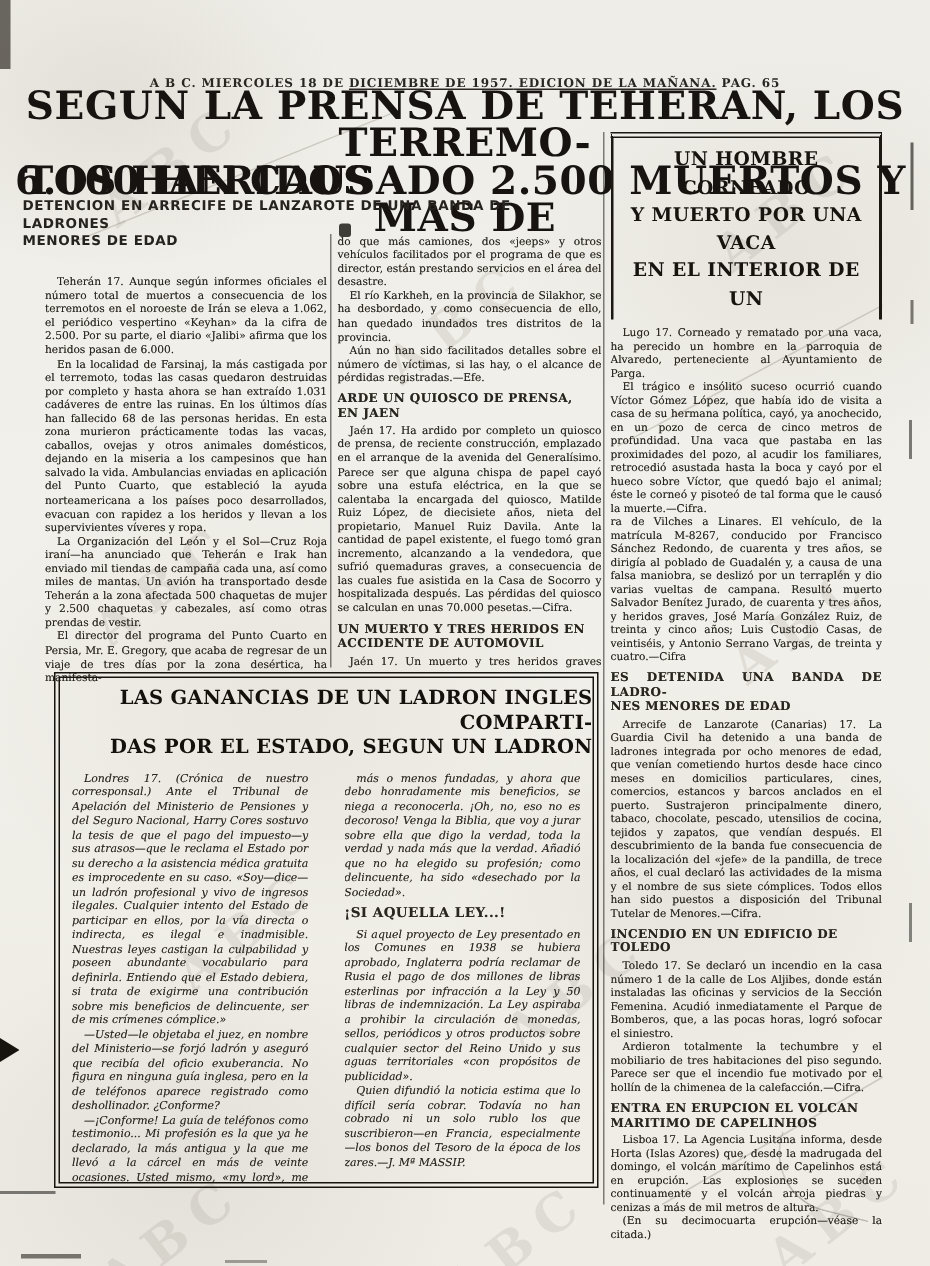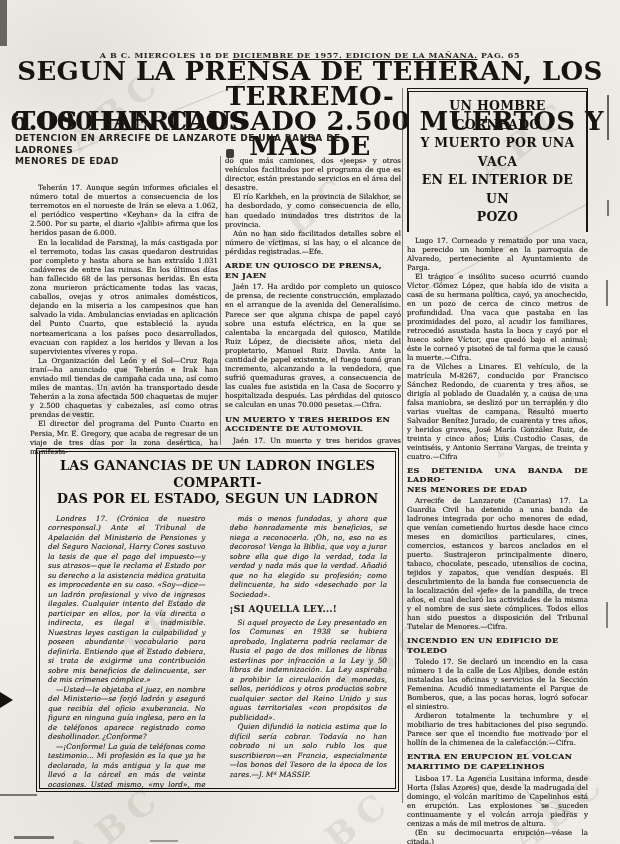--- a/index.html
+++ b/index.html
@@ -81,21 +81,21 @@
     margin-bottom: 4px;
   }
   .feature {
     position: absolute; left: 36px; top: 448px; width: 363px; height: 344px;
     border: 4px double #17140f;
     overflow: hidden;
   }
   .feature-title {
     margin-top: 6px;
     font: bold 13px/16.5px "DejaVu Serif", serif;
-    text-align: center; letter-spacing: 0.2px; color:#14110d;
+    text-align: right; letter-spacing: 0.2px; color:#14110d;
   }
   .feature-cols { display: flex; gap: 24px; padding: 6px 8px 4px; }
   .feature-col {
     width: 50%;
     font: italic 7.3px/9.5px "DejaVu Serif", serif;
     text-align: justify; overflow: hidden;
     color:#2a2620; text-shadow: 0 0 0.4px rgba(45,40,33,0.5);
   }
   .feature-col p { text-indent: 8px; }
   .feature-col .subhead { font-style: normal; font-size: 9px; margin: 6px 0 3px !important; }
@@ -162,21 +162,20 @@
         <span>ACCIDENTE DE AUTOMOVIL</span>
       </p>
       <p>Jaén 17. Un muerto y tres heridos graves resultaron en el vuelco de un camión, ocurrido en el kilómetro 2 de la carrete-</p>
     </div>
 
     <div style="position:absolute; left:407px; top:88px; width:181px;">
       <div class="sidebox-title">
         <div>UN HOMBRE CORNEADO</div>
         <div>Y MUERTO POR UNA VACA</div>
         <div>EN EL INTERIOR DE UN</div>
-        <div>POZO</div>
       </div>
       <div class="bodycol" style="position:static; width:181px; height:628px; font-size:7.1px; line-height:9px;">
         <p>Lugo 17. Corneado y rematado por una vaca, ha perecido un hombre en la parroquia de Alvaredo, perteneciente al Ayuntamiento de Parga.</p>
         <p>El trágico e insólito suceso ocurrió cuando Víctor Gómez López, que había ido de visita a casa de su hermana política, cayó, ya anochecido, en un pozo de cerca de cinco metros de profundidad. Una vaca que pastaba en las proximidades del pozo, al acudir los familiares, retrocedió asustada hasta la boca y cayó por el hueco sobre Víctor, que quedó bajo el animal; éste le corneó y pisoteó de tal forma que le causó la muerte.—Cifra.</p>
         <p class="noindent">ra de Vilches a Linares. El vehículo, de la matrícula M-8267, conducido por Francisco Sánchez Redondo, de cuarenta y tres años, se dirigía al poblado de Guadalén y, a causa de una falsa maniobra, se deslizó por un terraplén y dio varias vueltas de campana. Resultó muerto Salvador Benítez Jurado, de cuarenta y tres años, y heridos graves, José María González Ruiz, de treinta y cinco años; Luis Custodio Casas, de veintiséis, y Antonio Serrano Vargas, de treinta y cuatro.—Cifra</p>
         <p class="subhead">
           <span>ES DETENIDA UNA BANDA DE LADRO-</span>
           <span>NES MENORES DE EDAD</span>
         </p>
         <p>Arrecife de Lanzarote (Canarias) 17. La Guardia Civil ha detenido a una banda de ladrones integrada por ocho menores de edad, que venían cometiendo hurtos desde hace cinco meses en domicilios particulares, cines, comercios, estancos y barcos anclados en el puerto. Sustrajeron principalmente dinero, tabaco, chocolate, pescado, utensilios de cocina, tejidos y zapatos, que vendían después. El descubrimiento de la banda fue consecuencia de la localización del «jefe» de la pandilla, de trece años, el cual declaró las actividades de la misma y el nombre de sus siete cómplices. Todos ellos han sido puestos a disposición del Tribunal Tutelar de Menores.—Cifra.</p>

